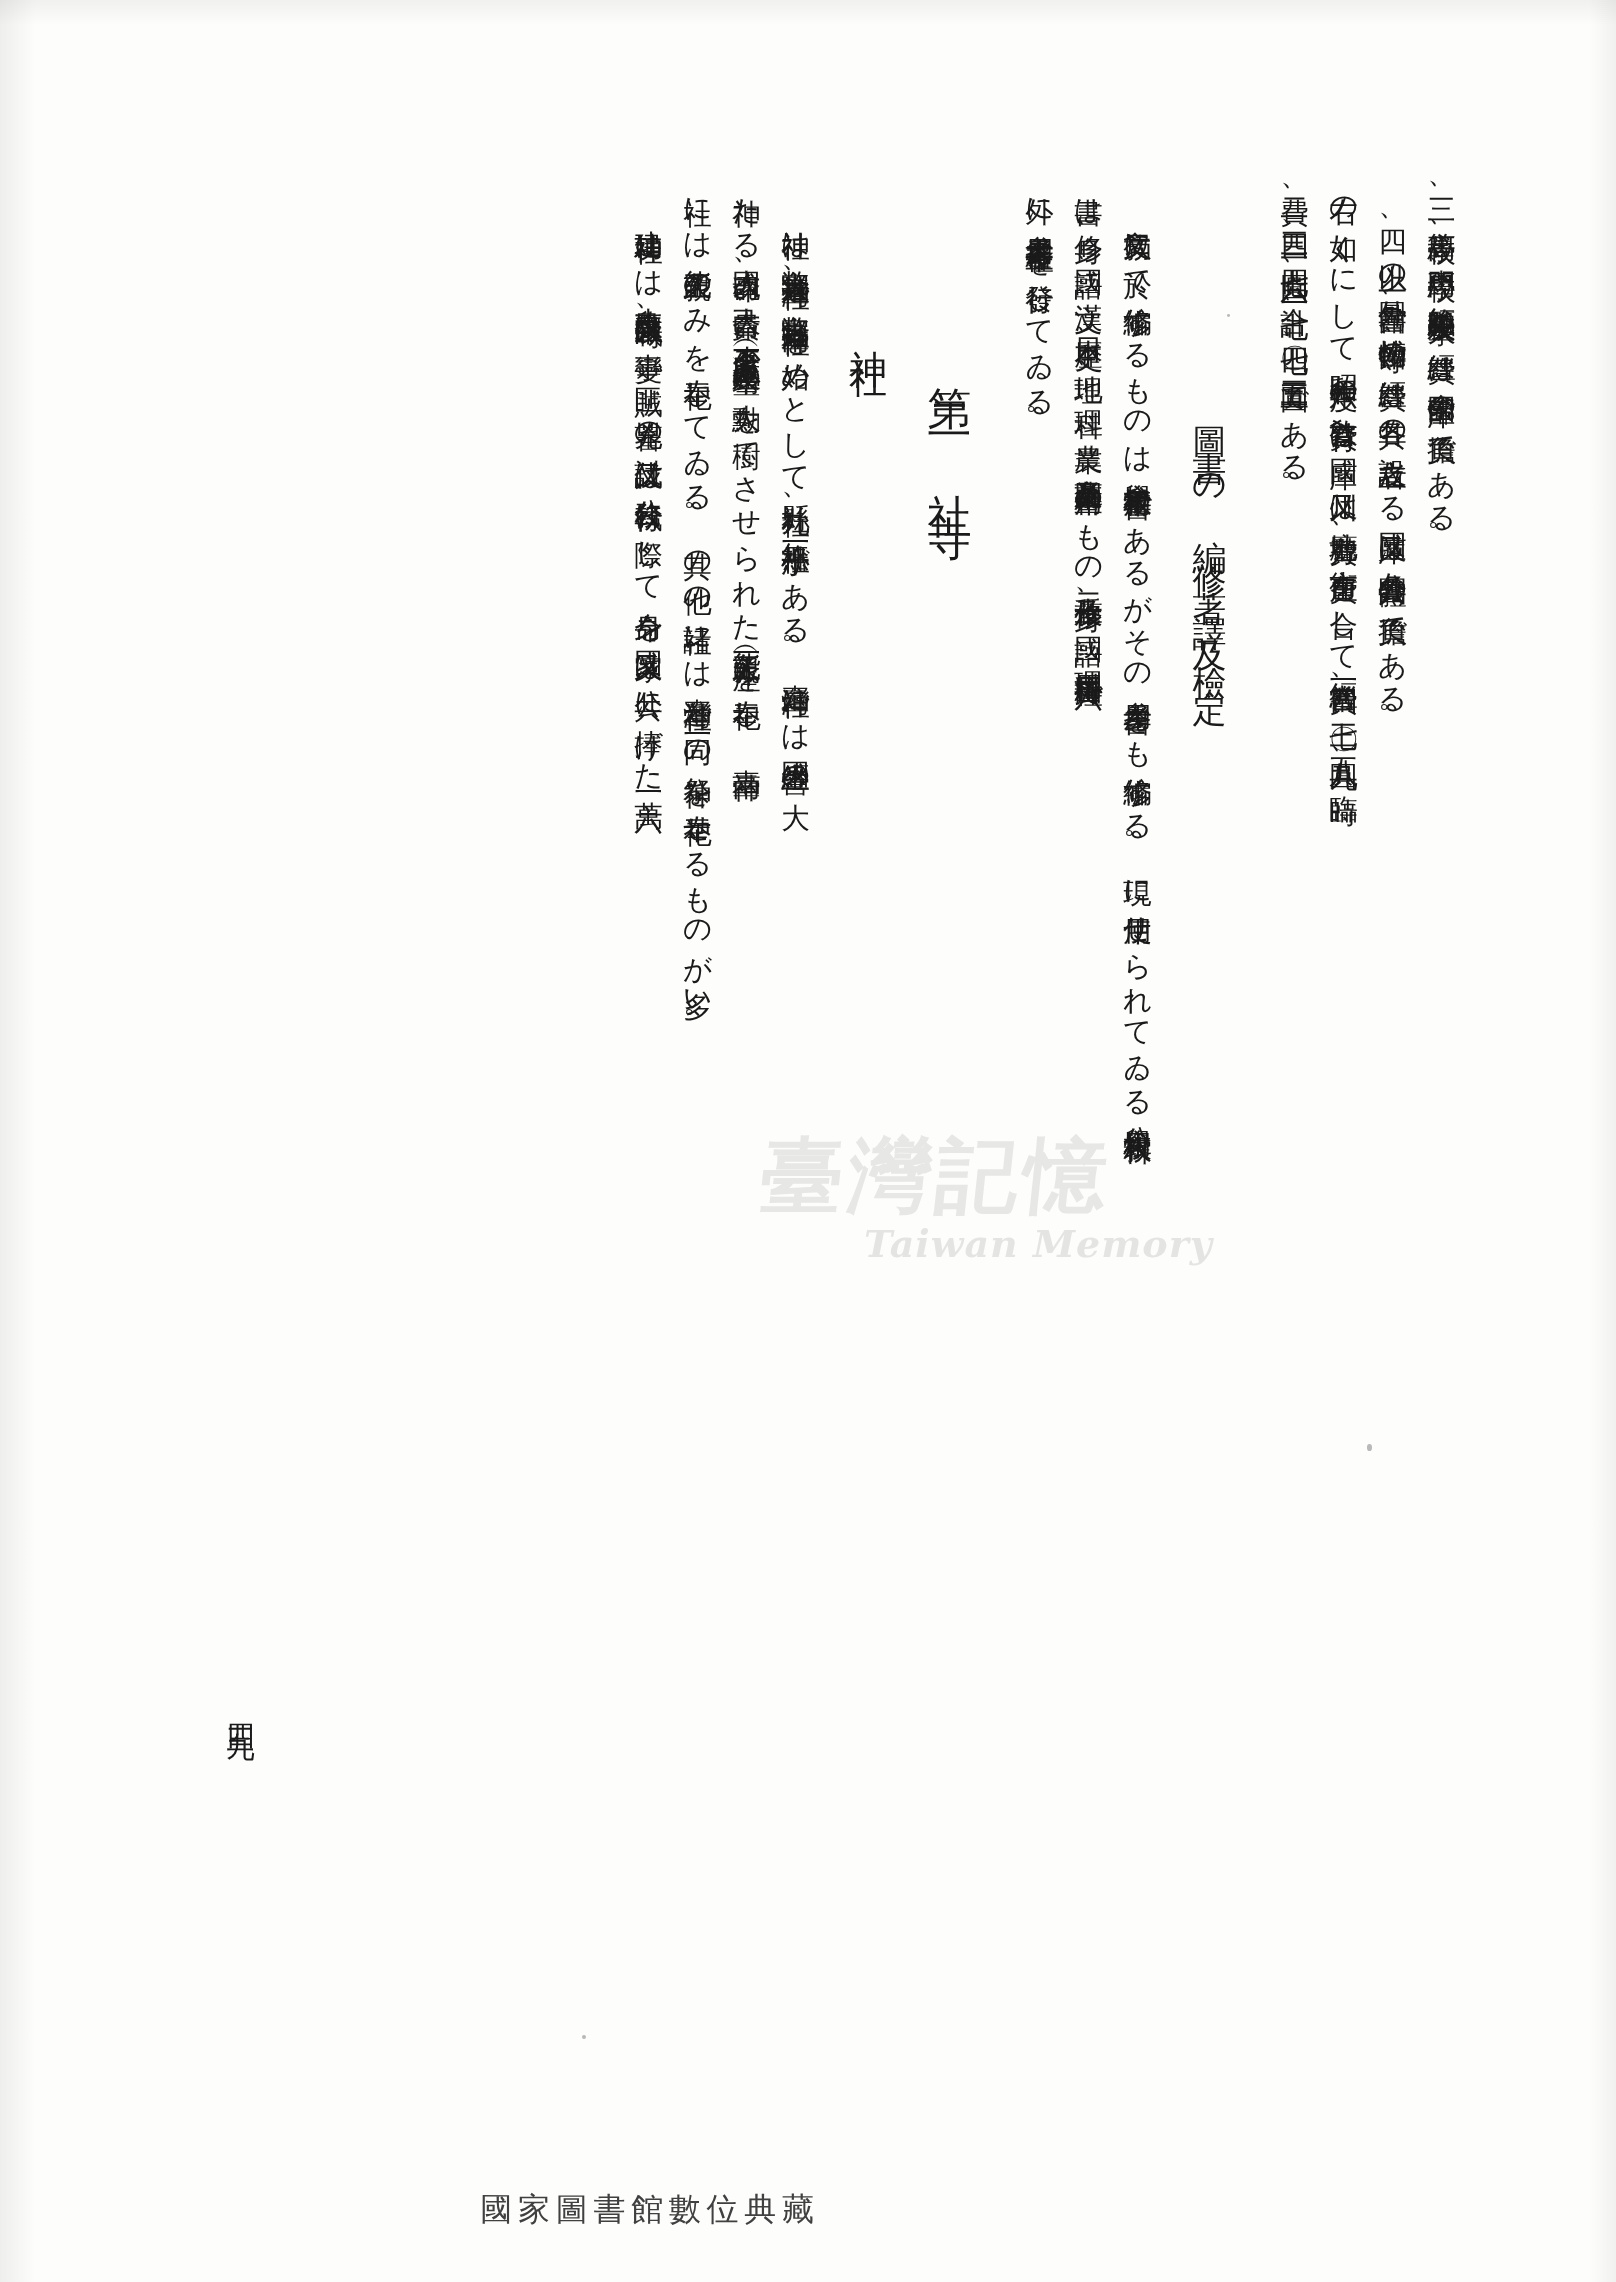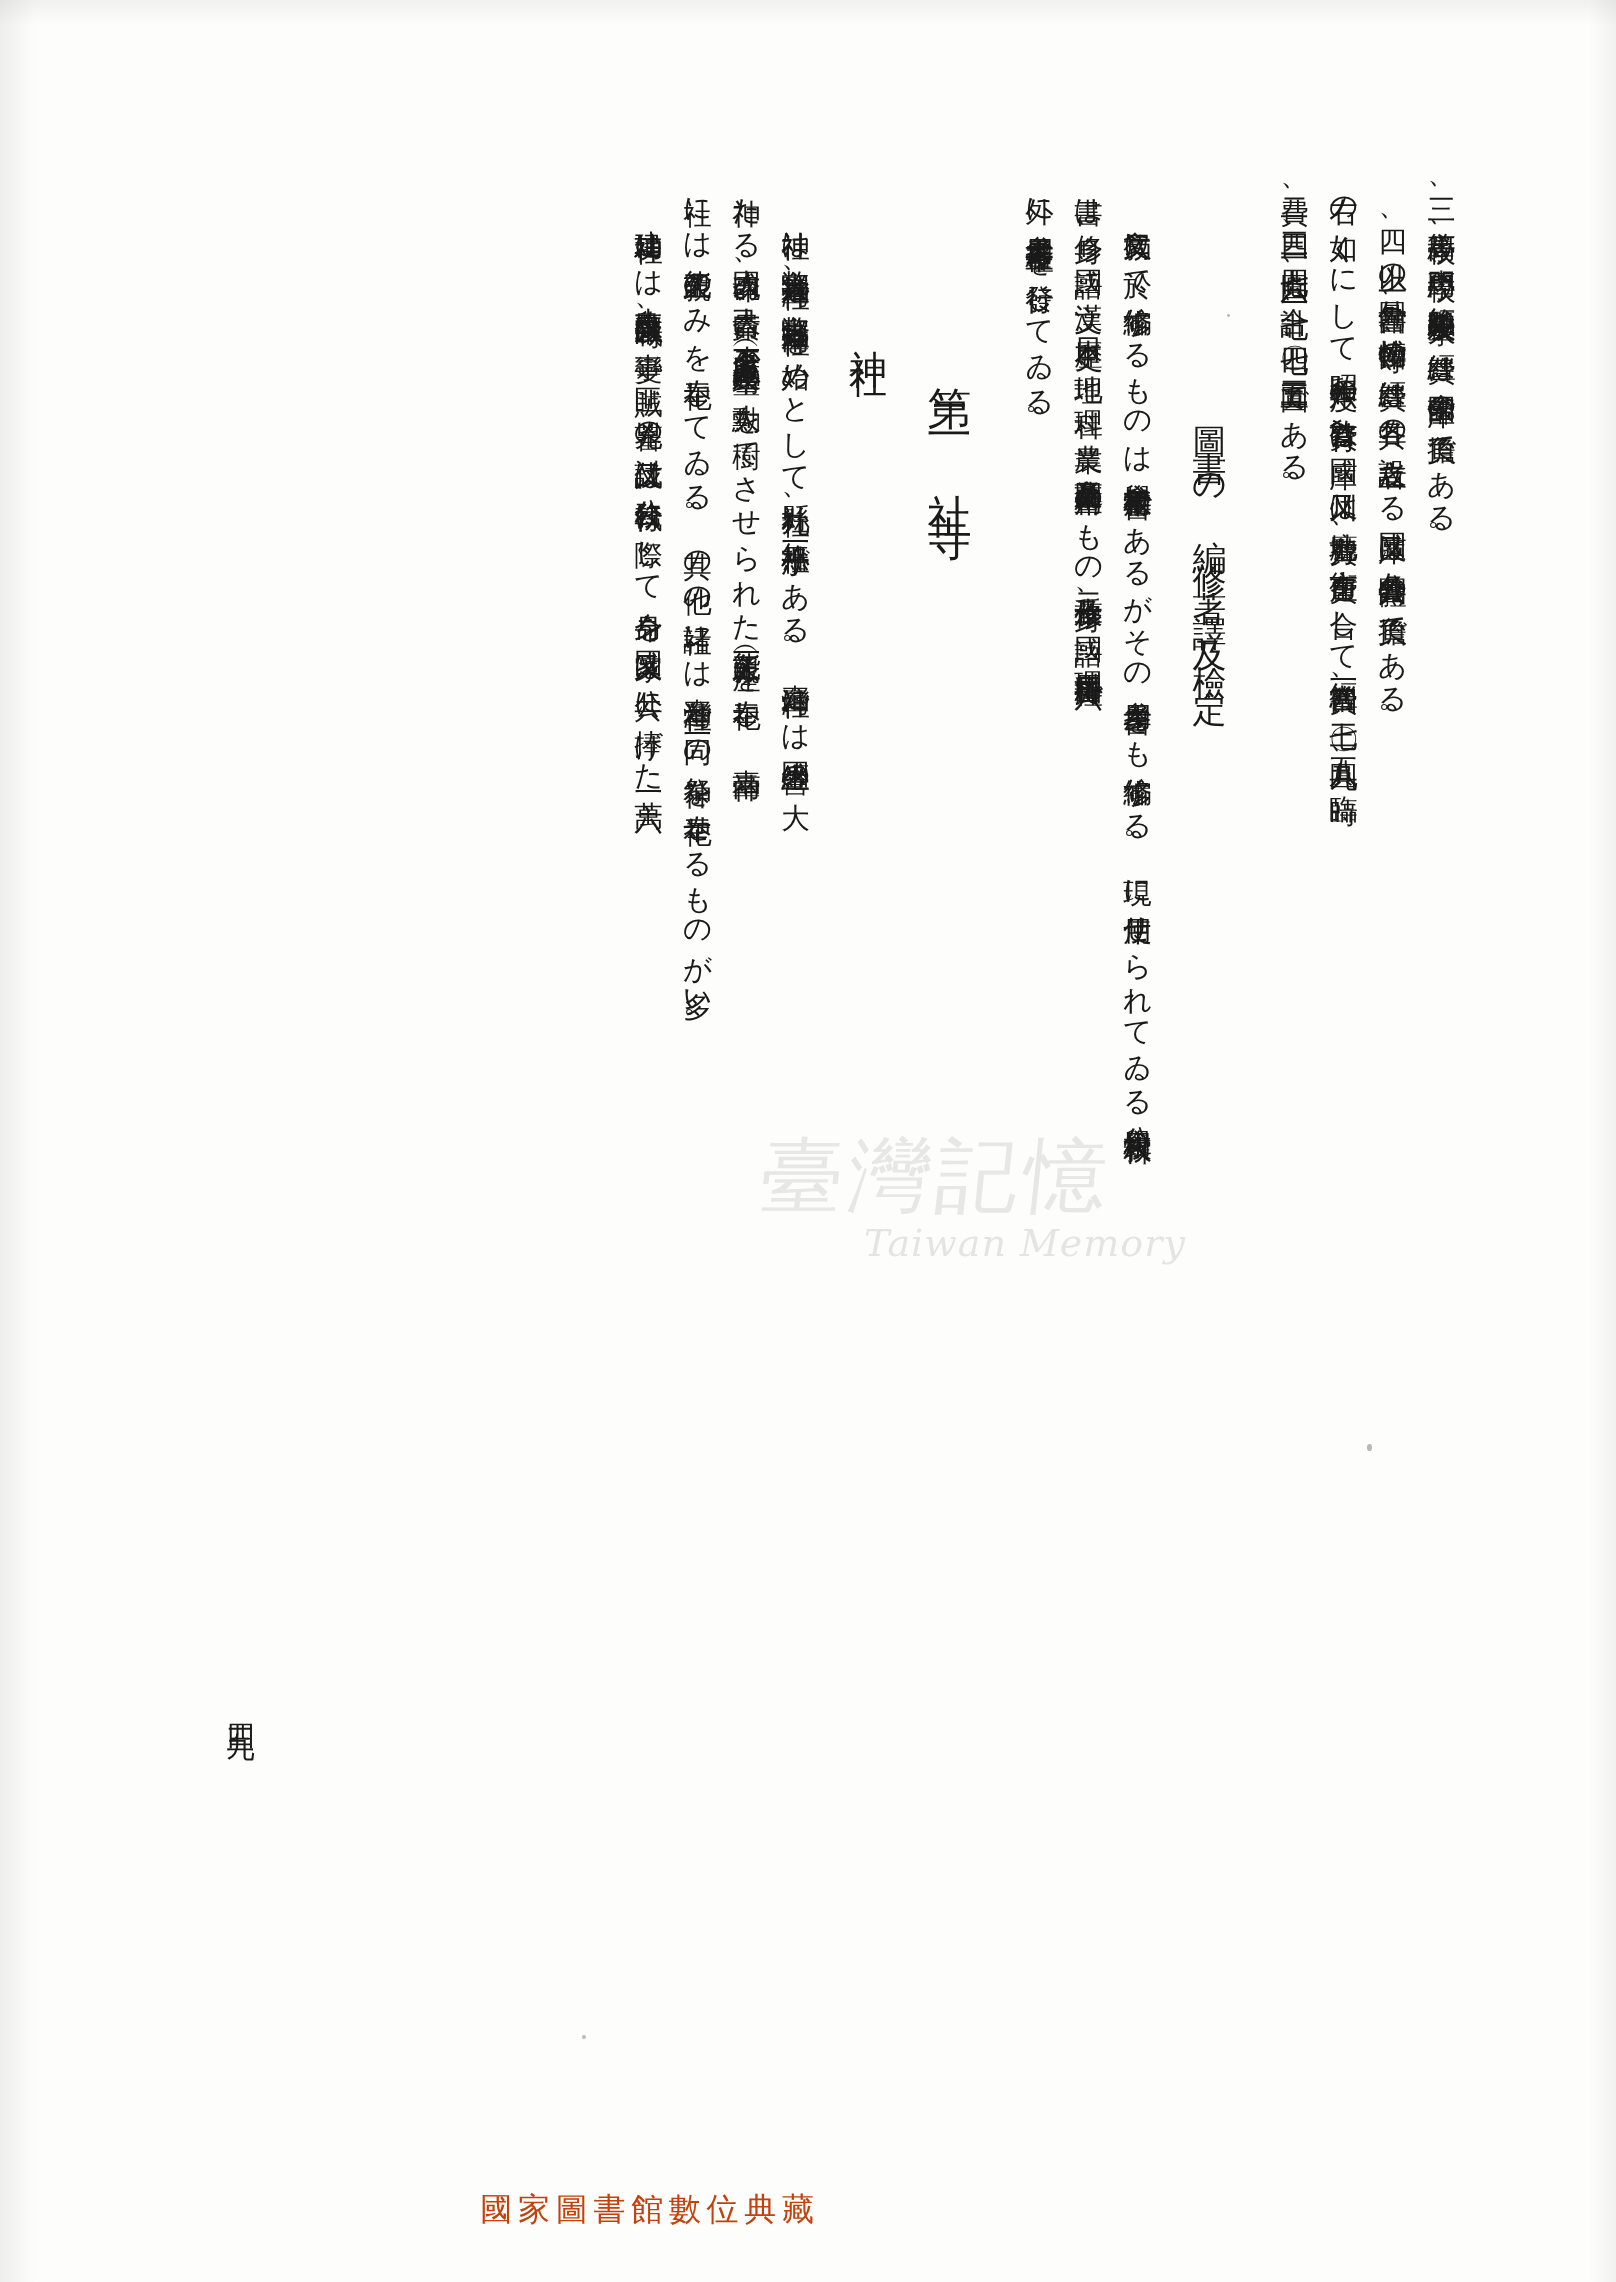--- a/index.html
+++ b/index.html
@@ -124,33 +124,34 @@
 
   
   .bottom-caption {
     position: absolute;
     left: 0;
     top: 2188px;
     width: 1300px;
     text-align: center;
     font-size: 32px;
     letter-spacing: 5.7px;
-    color: #c2410c;
+    color: #404040;
     font-family: "DejaVu Serif", "Liberation Serif", serif;
   }
 
   
   .watermark {
     position: absolute;
     left: 761px;
     top: 1122px;
     width: 495px;
     height: 190px;
     pointer-events: none;
     opacity: 0.42;
+    font-weight: bold;
   }
   .watermark .wm-cjk {
     position: absolute;
     left: 0;
     top: 0;
     font-size: 82px;
     letter-spacing: 5.7px;
     color: #c9c9c9;
     font-family: "DejaVu Serif", "Liberation Serif", serif;
     white-space: nowrap;

